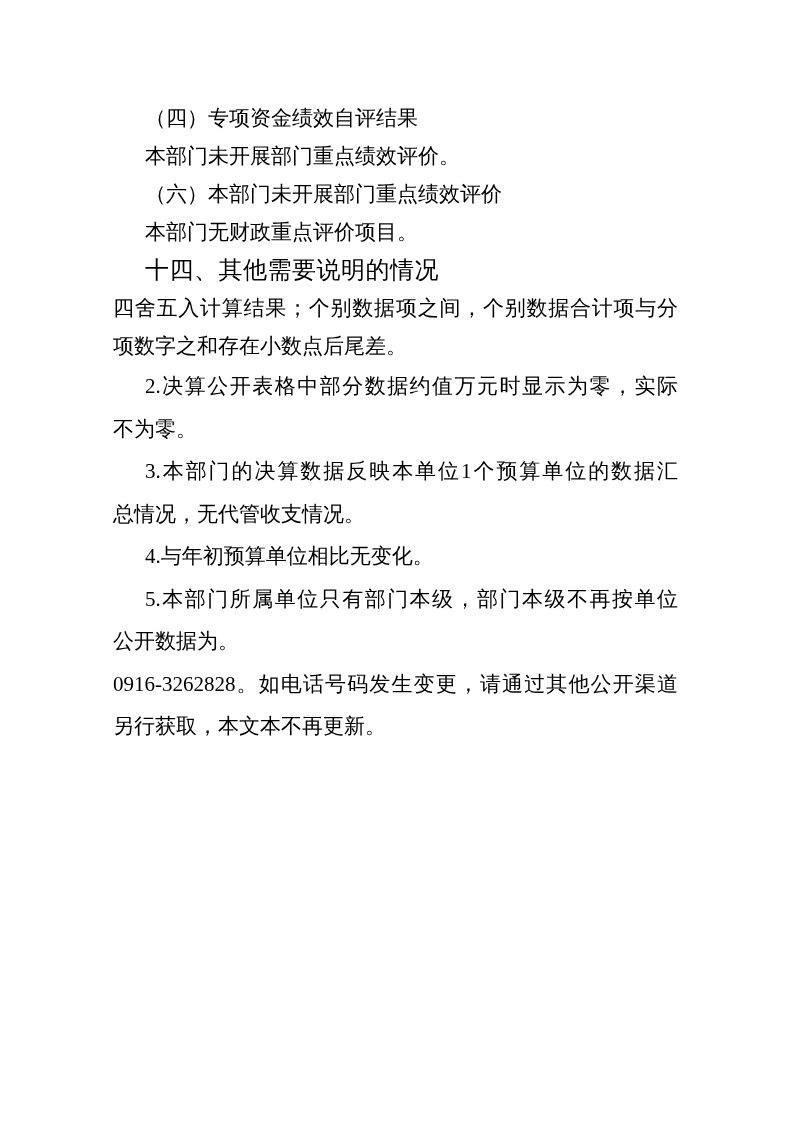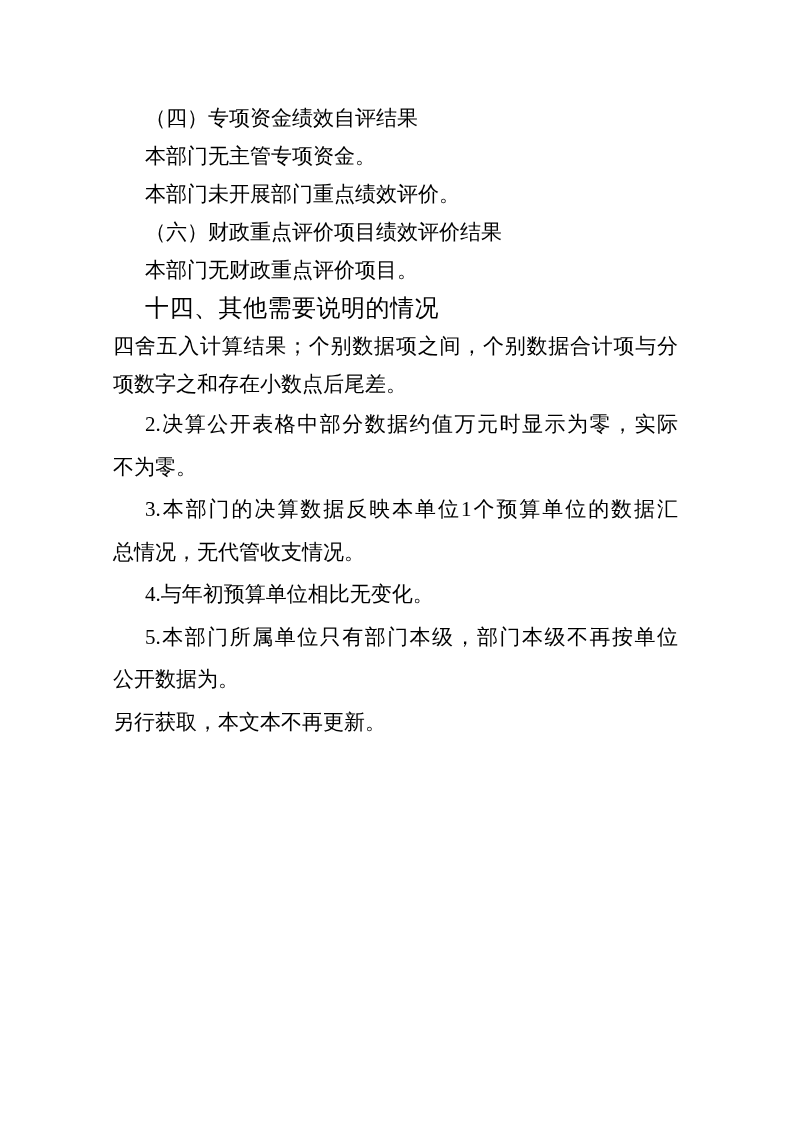--- a/index.html
+++ b/index.html
@@ -39,33 +39,33 @@
     letter-spacing: 0.5px;
   }
 </style>
 </head>
 <body>
 
 <div class="page">
 
   <div class="sec-a">
     <div class="ln indent">（四）专项资金绩效自评结果</div>
-    <div class="ln indent">本部门无主管专项资金。</div>
     <div class="ln indent">本部门未开展部门重点绩效评价。</div>
-    <div class="ln indent">（六）财政重点评价项目绩效评价结果</div>
+    <div class="ln indent">（六）本部门未开展部门重点绩效评价</div>
     <div class="ln indent">本部门无财政重点评价项目。</div>
     <div class="ln indent heading">十四、其他需要说明的情况</div>
     <div class="ln justify">四舍五入计算结果；个别数据项之间，个别数据合计项与分</div>
     <div class="ln">项数字之和存在小数点后尾差。</div>
   </div>
 
   <div class="sec-b">
     <div class="ln indent justify">2.决算公开表格中部分数据约值万元时显示为零，实际</div>
     <div class="ln">不为零。</div>
     <div class="ln indent justify">3.本部门的决算数据反映本单位1个预算单位的数据汇</div>
     <div class="ln">总情况，无代管收支情况。</div>
     <div class="ln indent">4.与年初预算单位相比无变化。</div>
     <div class="ln indent justify">5.本部门所属单位只有部门本级，部门本级不再按单位</div>
     <div class="ln">公开数据为。</div>
+    <div class="ln justify">0916-3262828。如电话号码发生变更，请通过其他公开渠道</div>
     <div class="ln">另行获取，本文本不再更新。</div>
   </div>
 
 </div>
 
 </body></html>

